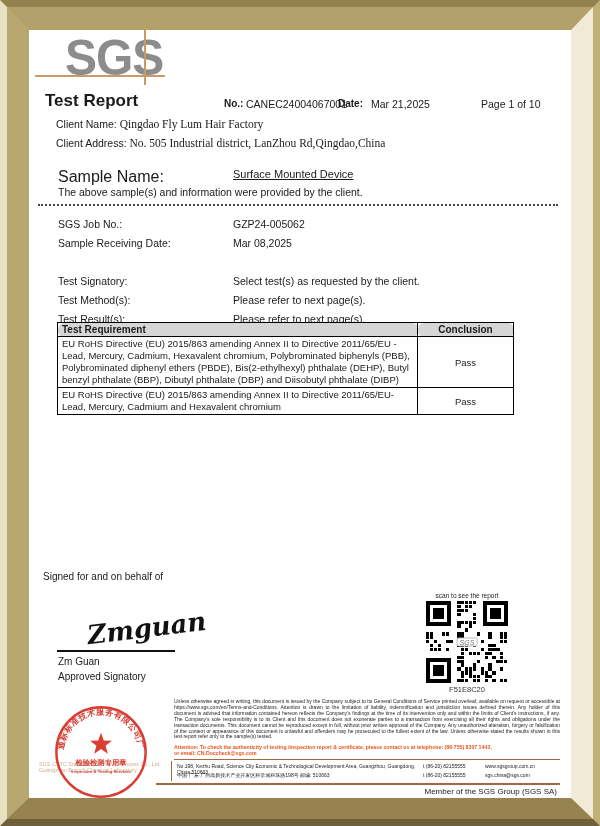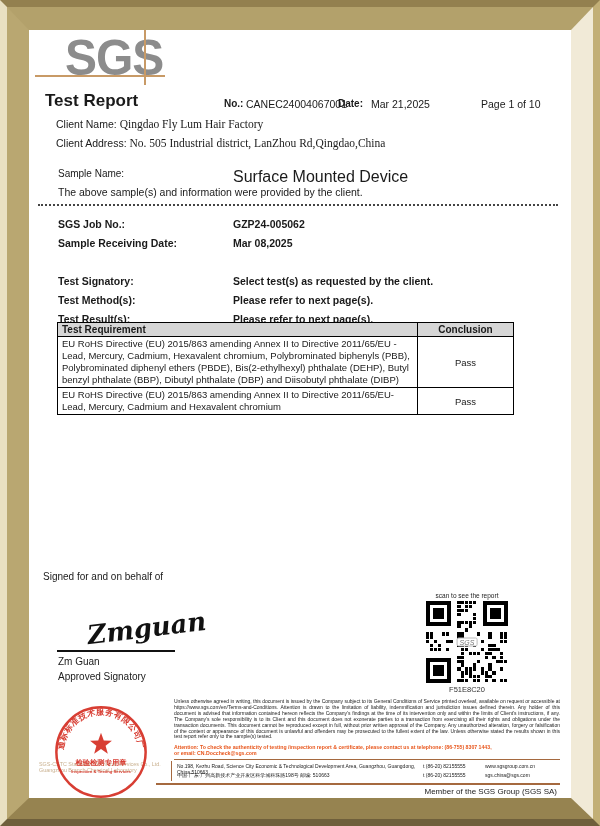--- a/index.html
+++ b/index.html
@@ -44,35 +44,35 @@
   .hdr-no{ left:217px; top:68px; }
   .hdr-date-lbl{ left:300px; top:68px; }
   .hdr-date{ left:342px; top:68px; }
   .hdr-page{ left:452px; top:68px; font-size:10.5px; }
 
   .client-line{ font-size:10.5px; }
   .serif{ font-family:"Liberation Serif", serif; font-size:11.5px; }
   .cl-name{ left:27px; top:88px; }
   .cl-addr{ left:27px; top:107px; }
 
-  .sample-lbl{ left:29px; top:138px; font-size:10px; }
-  .sample-val{ left:204px; top:138px; font-size:16px; }
+  .sample-lbl{ left:29px; top:138px; font-size:16px; }
+  .sample-val{ left:204px; top:138px; font-size:11px;text-decoration:underline; }
   .note{ left:29px; top:156px; font-size:10.5px; }
   .dashes{ left:9px; top:174px; width:520px; border-top:2px dotted #444; height:0; }
 
-  .detail-row{ left:0; width:538px; height:19px;font-weight:bold; }
+  .detail-row{ left:0; width:538px; height:19px; }
   .detail-lbl{ position:absolute; left:29px; font-size:10.5px; }
   .detail-val{ position:absolute; left:204px; font-size:10.5px; }
 
   
   table.req{ left:28px; top:292px; position:absolute; width:457px;
     border-collapse:collapse; table-layout:fixed; }
   table.req th, table.req td{ border:1.5px solid #000; font-size:9.5px;
     padding:1px 4px; vertical-align:middle; }
-  table.req th{ background:#d6d6d6; text-align:left; font-size:10px; }
+  table.req th{ background:#d6d6d6; text-align:left; font-size:10px;border-radius:6px; }
   table.req th.concl, table.req td.concl{ text-align:center; width:96px; }
   table.req td.reqtext{ line-height:12px; }
 
   .signed1{ left:14px; top:541px; font-size:10px; }
   .signed2{ left:18px; top:555px; font-size:10px; }
   .sig-script{ left:58px; top:583px; font-size:26px; font-style:italic; font-weight:bold;
     font-family:"DejaVu Serif", serif; transform:rotate(-7deg); color:#111; }
   .sig-line{ left:28px; top:620px; width:118px; height:2px; background:#111; }
   .sig-name{ left:29px; top:626px; font-size:10px; }
   .sig-title{ left:29px; top:641px; font-size:10px; }

